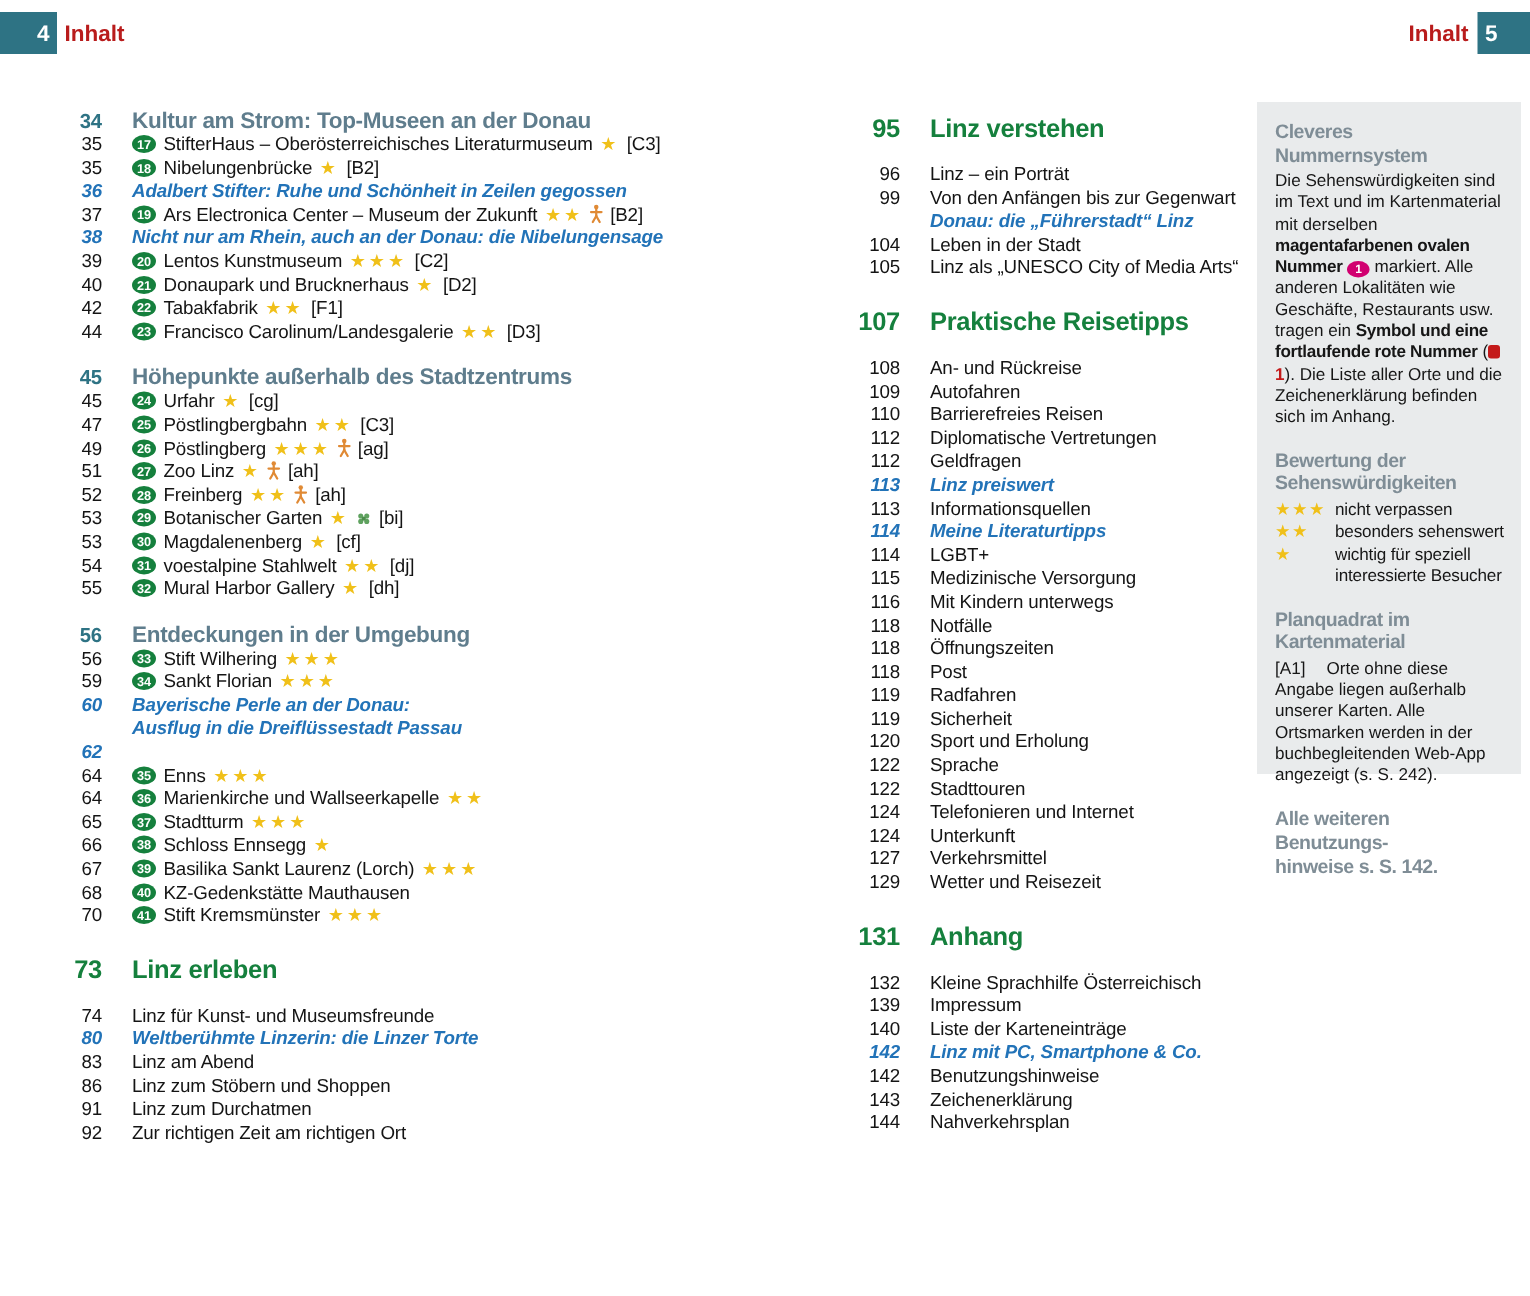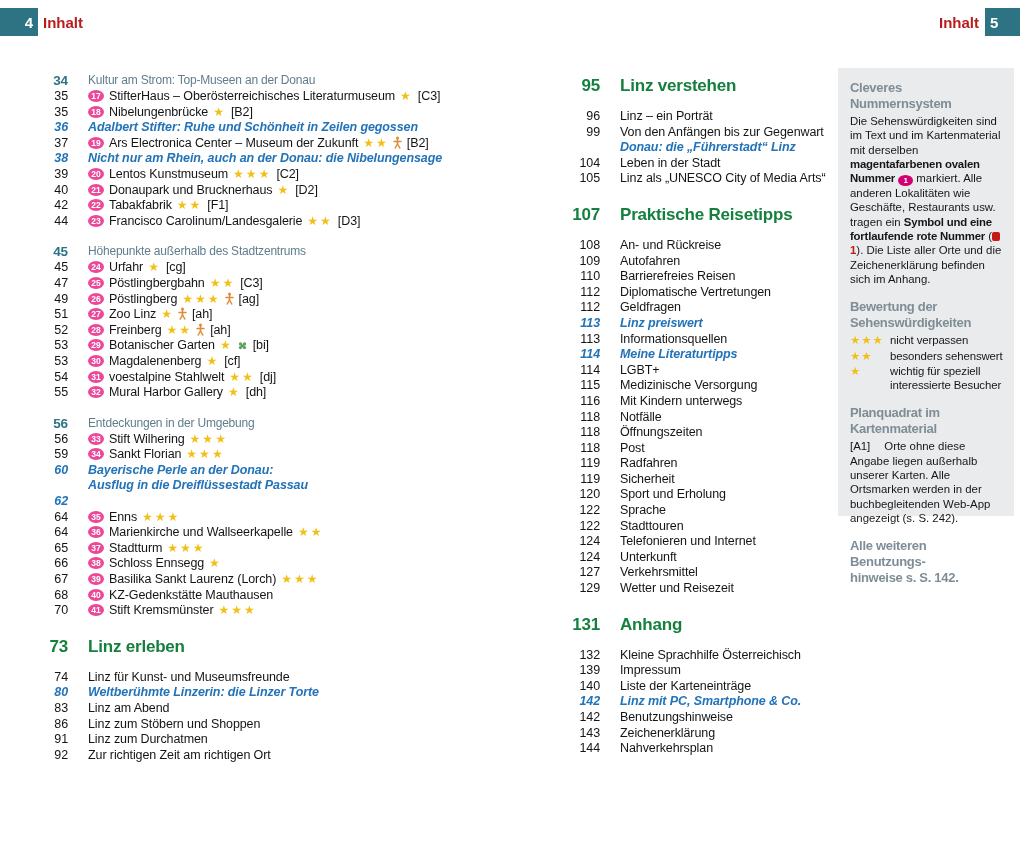--- a/index.html
+++ b/index.html
@@ -18,25 +18,25 @@
   .toc-col{position:absolute;top:58px;}
   #col1{left:32px;width:505px;}
   #col2{left:556px;width:300px;}
   .row{display:flex;line-height:15.6px;font-size:12.5px;letter-spacing:-0.1px;}
   .num{flex:none;text-align:right;}
   #col1 .num{width:36px;}
   #col2 .num{width:44px;}
   .entry{margin-left:20px;white-space:nowrap;}
   .row.section{margin-top:14px;line-height:17px;}
   .row.section .num{color:#2e7384;font-weight:bold;font-size:13.5px;}
-  .row.section .entry{color:#5f7d8d;font-weight:normal;font-size:12px;letter-spacing:-0.2px;}
+  .row.section .entry{color:#5f7d8d;font-weight:bold;font-size:15px;letter-spacing:-0.2px;}
   .row.chapter{margin-top:18px;margin-bottom:13px;line-height:20px;}
   .row.chapter .num,.row.chapter .entry{color:#15803d;font-weight:bold;font-size:17px;letter-spacing:-0.2px;}
   .row.essay .num,.row.essay .entry{color:#2273b8;font-weight:bold;font-style:italic;}
-  .marker{display:inline-block;width:16px;height:12px;border-radius:50%;background:#ec4899;color:#fff;font-weight:bold;font-size:8.5px;line-height:12px;text-align:center;vertical-align:1px;margin-right:5px;letter-spacing:0;}
+  .marker{display:inline-block;width:16px;height:12px;border-radius:50%;background:#15803d;color:#fff;font-weight:bold;font-size:8.5px;line-height:12px;text-align:center;vertical-align:1px;margin-right:5px;letter-spacing:0;}
   .stars{color:#f0c019;letter-spacing:2px;margin-left:5px;font-size:12px;}
   .map{margin-left:5px;}
   .inline-icon{margin-left:4px;}
   .inline-icon svg{vertical-align:-2px;}
 
   
   #infobox{position:absolute;left:838px;top:68px;width:176px;height:448px;background:#e9ebec;box-sizing:border-box;padding:12px 10px 0 12px;font-size:11.4px;line-height:14.3px;color:#161616;}
   .ib-h{color:#7f8d96;font-weight:bold;font-size:13px;line-height:15.5px;letter-spacing:-0.3px;margin:13px 0 3px 0;}
   .ib-h.first{margin-top:0;}
   #infobox p{margin:0;}

